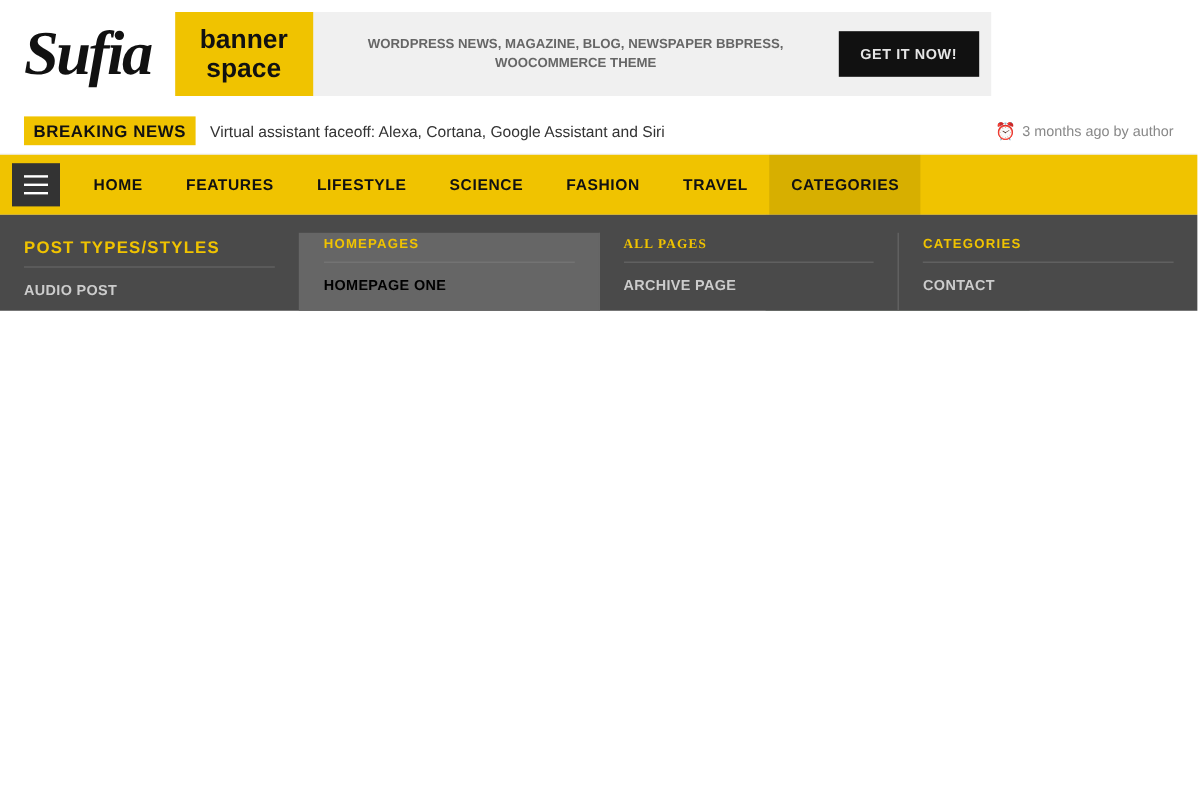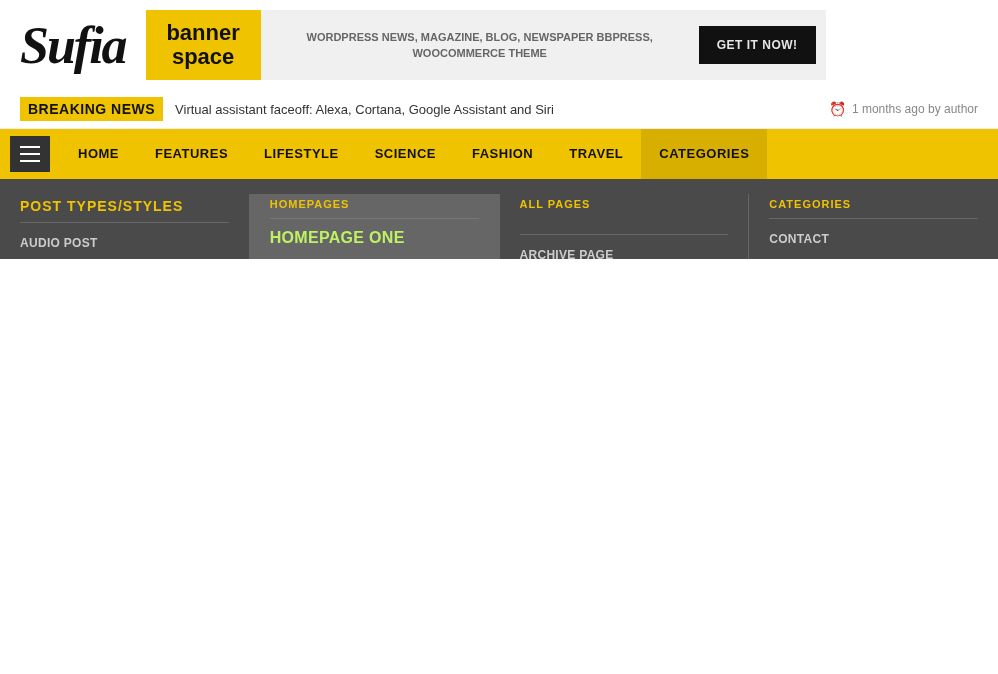--- a/index.html
+++ b/index.html
@@ -21,21 +21,21 @@
     <div style="padding:0 20px;font-size:11px;font-weight:700;color:#666;text-align:center;flex:1;line-height:1.5;">WORDPRESS NEWS, MAGAZINE, BLOG, NEWSPAPER
 BBPRESS, WOOCOMMERCE THEME</div>
     <button style="background:#111;color:#e5e5e5;padding:12px 18px;font-weight:700;font-size:12px;margin-right:10px;border:none;cursor:pointer;white-space:nowrap;letter-spacing:0.5px;">GET IT NOW!</button>
   </div>
 </div>
 
 <div style="display:flex;align-items:center;padding:7px 20px;background:#fff;font-size:13px;border-bottom:1px solid #eee;">
   <span style="background:#f0c300;color:#111;font-weight:700;font-size:14px;padding:4px 8px;margin-right:12px;letter-spacing:0.5px;">BREAKING NEWS</span>
   <span style="color:#333;flex:1;">Virtual assistant faceoff: Alexa, Cortana, Google Assistant and Siri</span>
   <span style="color:#888;font-size:14px;margin-right:5px;">⏰</span>
-  <span style="color:#888;font-size:12px;">1 months ago by author</span>
+  <span style="color:#888;font-size:12px;">3 months ago by author</span>
 </div>
 
 <div class="nav-wrapper" style="position:relative;">
   <nav style="background:#f0c300;display:flex;align-items:center;height:50px;padding:0 10px;position:relative;z-index:100;">
     <button style="background:#333;color:#fff;border:none;width:40px;height:36px;display:flex;flex-direction:column;justify-content:center;align-items:center;gap:5px;cursor:pointer;margin-right:10px;">
       <span style="display:block;width:20px;height:2px;background:#fff;"></span>
       <span style="display:block;width:20px;height:2px;background:#fff;"></span>
       <span style="display:block;width:20px;height:2px;background:#fff;"></span>
     </button>
     <ul style="display:flex;list-style:none;margin:0;padding:0;">
@@ -77,35 +77,35 @@
         <li style="padding:4px 0;"><a href="#" style="color:#ccc;font-size:12px;font-weight:600;text-decoration:none;letter-spacing:0.3px;">DEFAULT POST STYLE</a></li>
         <li style="padding:4px 0;"><a href="#" style="color:#ccc;font-size:12px;font-weight:600;text-decoration:none;letter-spacing:0.3px;">SINGLE POST STYLE 2</a></li>
         <li style="padding:4px 0;"><a href="#" style="color:#ccc;font-size:12px;font-weight:600;text-decoration:none;letter-spacing:0.3px;">SINGLE POST STYLE 3</a></li>
         <li style="padding:4px 0;"><a href="#" style="color:#ccc;font-size:12px;font-weight:600;text-decoration:none;letter-spacing:0.3px;">SINGLE POST STYLE 4</a></li>
       </ul>
     </div>
 
     <div style="flex:1;padding:0 20px;border-right:1px solid #666;background:#666;">
       <div style="color:#f0c300;font-size:11px;font-weight:700;letter-spacing:1px;padding:4px 0 8px 0;border-bottom:1px solid #777;margin-bottom:6px;">HOMEPAGES</div>
       <ul style="list-style:none;">
-        <li style="padding:4px 0;"><a href="#" style="color:#bef264;font-size:16px;font-weight:600;text-decoration:none;letter-spacing:0.3px;">HOMEPAGE ONE</a></li>
+        <li style="padding:4px 0;"><a href="#" style="color:#000000;font-size:12px;font-weight:600;text-decoration:none;letter-spacing:0.3px;">HOMEPAGE ONE</a></li>
         <li style="padding:4px 0;"><a href="#" style="color:#fff;font-size:12px;font-weight:600;text-decoration:none;letter-spacing:0.3px;">HOMEPAGE TWO</a></li>
         <li style="padding:4px 0;"><a href="#" style="color:#fff;font-size:12px;font-weight:600;text-decoration:none;letter-spacing:0.3px;">HOMEPAGE THREE</a></li>
         <li style="padding:4px 0;"><a href="#" style="color:#fff;font-size:12px;font-weight:600;text-decoration:none;letter-spacing:0.3px;">HOMEPAGE FOUR</a></li>
         <li style="padding:4px 0;"><a href="#" style="color:#fff;font-size:12px;font-weight:600;text-decoration:none;letter-spacing:0.3px;">HOMEPAGE FIVE</a></li>
         <li style="padding:4px 0;"><a href="#" style="color:#fff;font-size:12px;font-weight:600;text-decoration:none;letter-spacing:0.3px;">HOMEPAGE SIX</a></li>
         <li style="padding:4px 0;"><a href="#" style="color:#fff;font-size:12px;font-weight:600;text-decoration:none;letter-spacing:0.3px;">HOMEPAGE SEVEN</a></li>
         <li style="padding:4px 0;"><a href="#" style="color:#fff;font-size:12px;font-weight:600;text-decoration:none;letter-spacing:0.3px;">HOMEPAGE EIGHT</a></li>
         <li style="padding:4px 0;"><a href="#" style="color:#fff;font-size:12px;font-weight:600;text-decoration:none;letter-spacing:0.3px;">HOMEPAGE NINE</a></li>
         <li style="padding:4px 0;"><a href="#" style="color:#fff;font-size:12px;font-weight:600;text-decoration:none;letter-spacing:0.3px;">HOMEPAGE TEN</a></li>
       </ul>
     </div>
 
     <div style="flex:1;padding:0 20px;border-right:1px solid #666;">
-      <div style="color:#f0c300;font-size:11px;font-weight:700;letter-spacing:1px;padding:4px 0 24px 0;border-bottom:1px solid #666;margin-bottom:6px;">ALL PAGES</div>
+      <div style="color:#f0c300;font-size:11px;font-weight:700;letter-spacing:1px;padding:4px 0 8px 0;border-bottom:1px solid #666;margin-bottom:6px;font-family:Liberation Serif, serif;">ALL PAGES</div>
       <ul style="list-style:none;">
         <li style="padding:4px 0;"><a href="#" style="color:#ccc;font-size:12px;font-weight:600;text-decoration:none;letter-spacing:0.3px;">ARCHIVE PAGE</a></li>
         <li style="padding:4px 0;"><a href="#" style="color:#ccc;font-size:12px;font-weight:600;text-decoration:none;letter-spacing:0.3px;">CATEGORY PAGE</a></li>
         <li style="padding:4px 0;"><a href="#" style="color:#ccc;font-size:12px;font-weight:600;text-decoration:none;letter-spacing:0.3px;">AUTHOR PAGE</a></li>
         <li style="padding:4px 0;"><a href="#" style="color:#ccc;font-size:12px;font-weight:600;text-decoration:none;letter-spacing:0.3px;">404 PAGE</a></li>
         <li style="padding:4px 0;"><a href="#" style="color:#ccc;font-size:12px;font-weight:600;text-decoration:none;letter-spacing:0.3px;">SEARCH PAGE</a></li>
         <li style="padding:4px 0;"><a href="#" style="color:#ccc;font-size:12px;font-weight:600;text-decoration:none;letter-spacing:0.3px;">TAGS PAGE</a></li>
         <li style="padding:4px 0;"><a href="#" style="color:#ccc;font-size:12px;font-weight:600;text-decoration:none;letter-spacing:0.3px;">PAGE WITH SIDEBAR</a></li>
         <li style="padding:4px 0;"><a href="#" style="color:#ccc;font-size:12px;font-weight:600;text-decoration:none;letter-spacing:0.3px;">CONTACT (FULL-WIDTH)</a></li>
         <li style="padding:4px 0;"><a href="#" style="color:#ccc;font-size:12px;font-weight:600;text-decoration:none;letter-spacing:0.3px;">TYPOGRAPHY</a></li>

